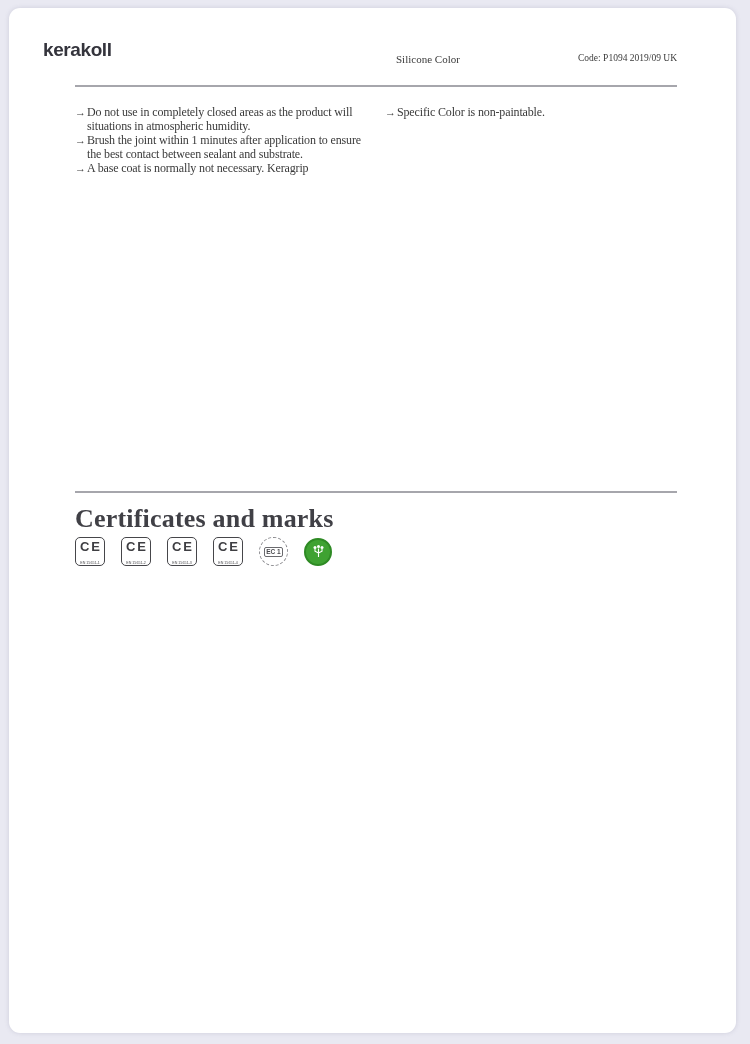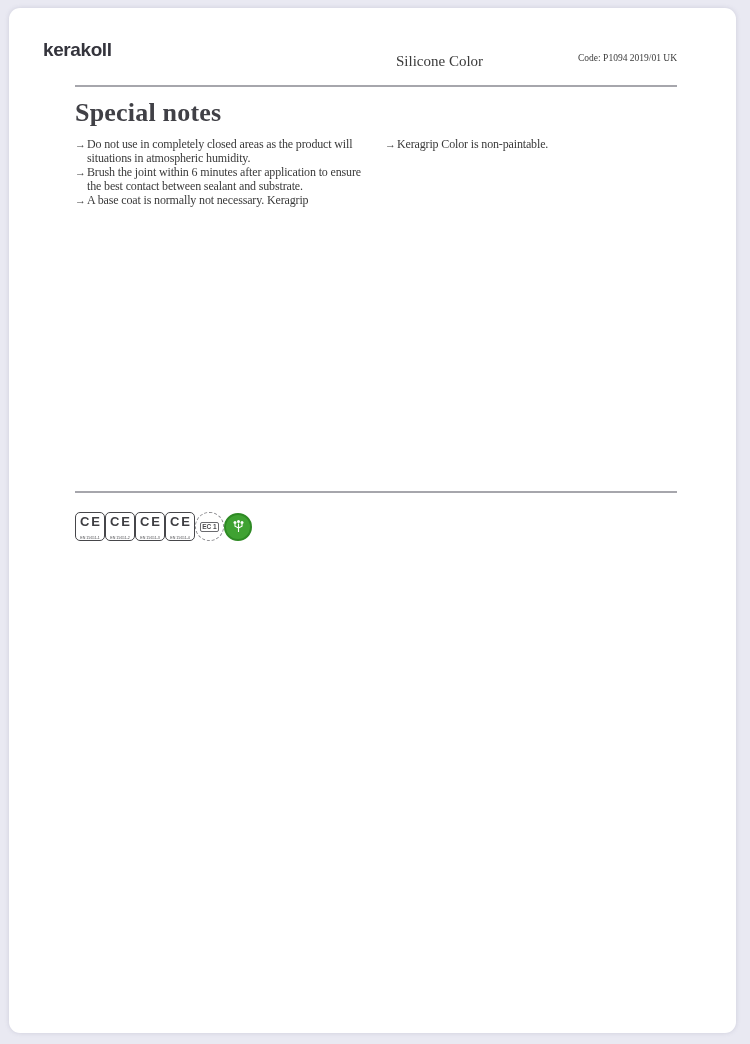--- a/index.html
+++ b/index.html
@@ -20,21 +20,21 @@
   }
   
   .logo {
     position:absolute; left:34px; top:31px;
     font-family:"Liberation Sans", sans-serif;
     font-weight:bold; font-size:19px; letter-spacing:-0.4px;
     color:#34343c;
   }
   .hdr-center {
     position:absolute; left:387px; top:45px;
-    font-size:15px; color:#3a3a3a;
+    font-size:11px; color:#3a3a3a;
   }
   .hdr-right {
     position:absolute; right:59px; top:45px;
     font-size:9.5px; color:#3a3a3a;
   }
   .rule {
     position:absolute; left:66px; width:602px; height:2px;
     background:#a6a6ac;
   }
   .rule-1 { top:77px; }
@@ -60,22 +60,22 @@
     font-size:12px; line-height:14px;
     letter-spacing:-0.15px;
     color:#3a3a3a;
   }
   .note .arrow {
     position:absolute; left:0; top:0;
     font-size:11px;
   }
   
   .badges {
-    margin-top:9px;
-    display:flex; align-items:center; gap:0;
+    margin-top:2px;
+    display:flex; align-items:center; gap:16px;
   }
   .ce-box {
     position:relative;
     width:30px; height:29px;
     border:1.5px solid #46464a;
     border-radius:5px;
     background:#fff;
   }
   .ce-letters {
     position:absolute; top:1px; left:0; width:100%;
@@ -117,53 +117,53 @@
     display:flex; align-items:center; justify-content:center;
   }
 </style>
 </head>
 <body>
 
 <div class="page">
 
   <div class="logo">kerakoll</div>
   <div class="hdr-center">Silicone Color</div>
-  <div class="hdr-right">Code: P1094 2019/01 UK</div>
+  <div class="hdr-right">Code: P1094 2019/09 UK</div>
 
   <div class="rule rule-1"></div>
 
   <div class="section sec-notes">
-    <div class="sec-title">Special notes</div>
     <div class="columns">
       <div>
         <div class="note">
           <span class="arrow">→</span>
           <span>Do not use in completely closed areas as the product will situations in atmospheric humidity.</span>
         </div>
         <div class="note">
           <span class="arrow">→</span>
-          <span>Brush the joint within 6 minutes after application to ensure the best contact between sealant and substrate.</span>
+          <span>Brush the joint within 1 minutes after application to ensure the best contact between sealant and substrate.</span>
         </div>
         <div class="note">
           <span class="arrow">→</span>
           <span>A base coat is normally not necessary. Keragrip</span>
         </div>
       </div>
       <div>
         <div class="note">
           <span class="arrow">→</span>
-          <span>Keragrip Color is non-paintable.</span>
+          <span>Specific Color is non-paintable.</span>
         </div>
       </div>
     </div>
   </div>
 
   <div class="rule rule-2"></div>
 
   <div class="section sec-certs">
+    <div class="sec-title">Certificates and marks</div>
     <div class="badges">
 
       <div class="ce-box">
         <div class="ce-letters">CE</div>
         <div class="ce-standard">EN 15651-1</div>
       </div>
 
       <div class="ce-box">
         <div class="ce-letters">CE</div>
         <div class="ce-standard">EN 15651-2</div>

